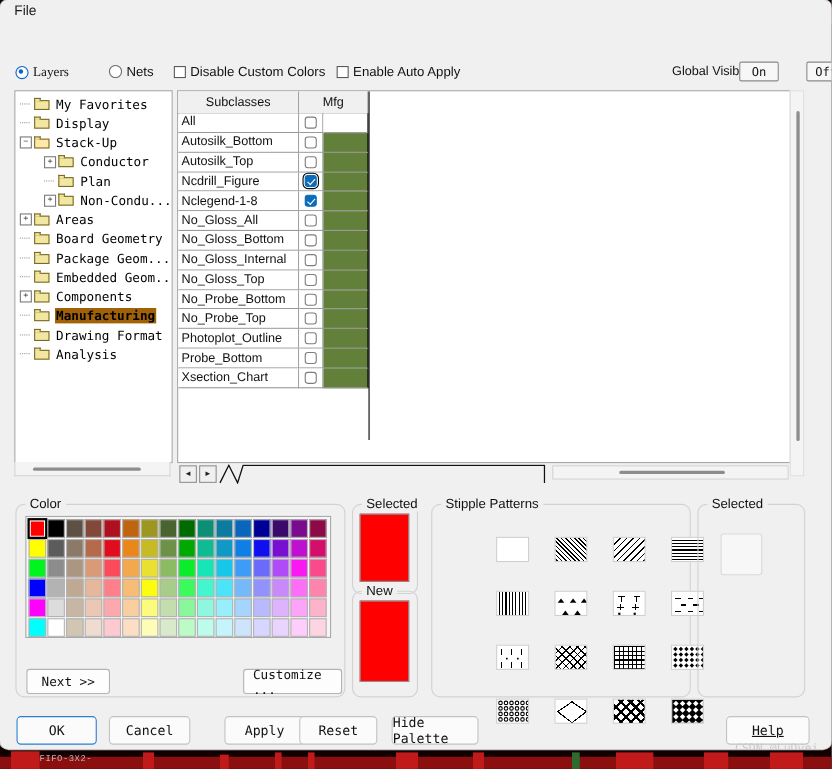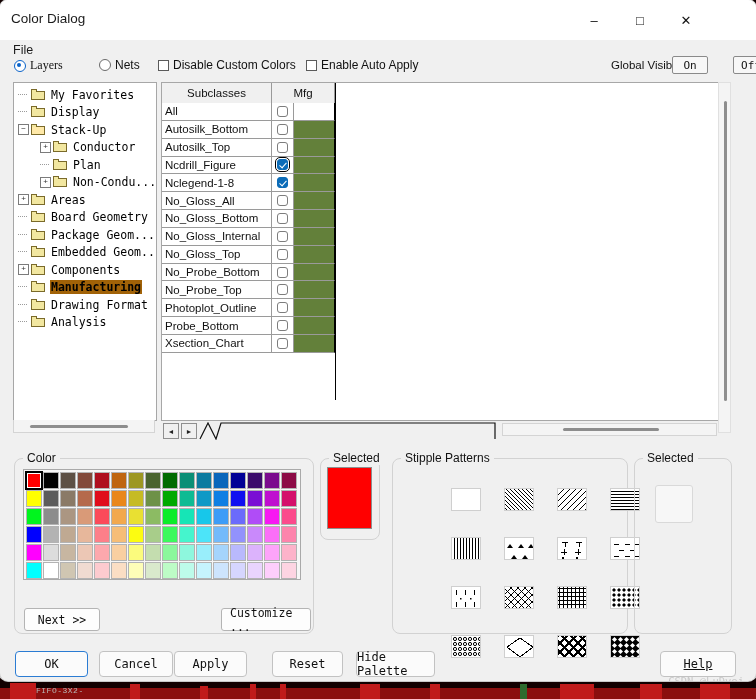--- a/index.html
+++ b/index.html
@@ -245,21 +245,21 @@
   
   #footer{position:absolute;left:0;top:645px;width:756px;height:36px;}
   .fbtn{
     position:absolute;top:6px;height:24px;border:1px solid #c2c2c2;border-radius:4px;
     background:#fbfbfb;font-size:12px;color:#111;display:flex;align-items:center;justify-content:center;
     font-family:"DejaVu Sans Mono", monospace;
   }
   .fbtn.primary{border:1.6px solid #2b7cd3;background:#fbfbfb;}
   #f-ok{left:15px;width:71px;}
   #f-cancel{left:99px;width:72px;}
-  #f-apply{left:174px;width:71px;}
+  #f-apply{left:204px;width:71px;}
   #f-reset{left:272px;width:69px;}
   #f-hide{left:356px;width:77px;}
   #f-help{left:660px;width:74px;}
   #f-help .u{text-decoration:underline;}
   #watermark{
     position:absolute;right:12px;top:30px;font-size:10.5px;color:#c9c9c9;
     font-family:"DejaVu Sans Mono", monospace;
   }
 </style>
 </head>
@@ -276,26 +276,20 @@
   <div class="trace2" style="left:430px;top:684px;width:10px;height:15px;"></div>
   <div class="trace2" style="left:560px;top:684px;width:34px;height:15px;"></div>
   <div class="trace2" style="left:640px;top:684px;width:22px;height:15px;"></div>
   <div class="trace2" style="left:700px;top:684px;width:30px;height:15px;"></div>
   <div class="gtrace" style="left:520px;top:684px;width:7px;height:15px;"></div>
   <div id="pcb-label">FIFO-3X2-</div>
 </div>
 
 <div id="window">
 
-  <div id="titlebar">
-    <div id="title-text">Color Dialog</div>
-    <div class="wbtn" id="btn-min">–</div>
-    <div class="wbtn" id="btn-max">□</div>
-    <div class="wbtn" id="btn-close">✕</div>
-  </div>
 
   <div id="menubar">
     <div id="menu-file">File</div>
   </div>
 
   <div id="options-row">
     <div class="opt" id="opt-layers">
       <span class="radio on"></span>
       <span>Layers</span>
     </div>
@@ -657,20 +651,24 @@
           <div class="cell" style="background: rgb(253, 212, 226);"></div>
         </div>
       </div>
   </div>
   <div class="btn" id="btn-next">Next &gt;&gt;</div>
   <div class="btn" id="btn-customize">Customize ...</div>
 
   <div class="group" id="grp-selected">
     <div class="glabel">Selected</div>
     <div class="swbox" id="sel-color-swatch" style="background: rgb(255, 0, 0);"></div>
+  </div>
+  <div class="group" id="grp-new">
+    <div class="glabel">New</div>
+    <div class="swbox" id="new-color-swatch" style="background: rgb(255, 0, 0);"></div>
   </div>
 
   <div class="group" id="grp-stipple">
     <div class="glabel">Stipple Patterns</div>
     <div id="stipple-grid">
         <div class="stp">
           <svg width="30" height="23" viewBox="0 0 30 23"></svg>
         </div>
         <div class="stp">
           <svg width="30" height="23" viewBox="0 0 30 23">

